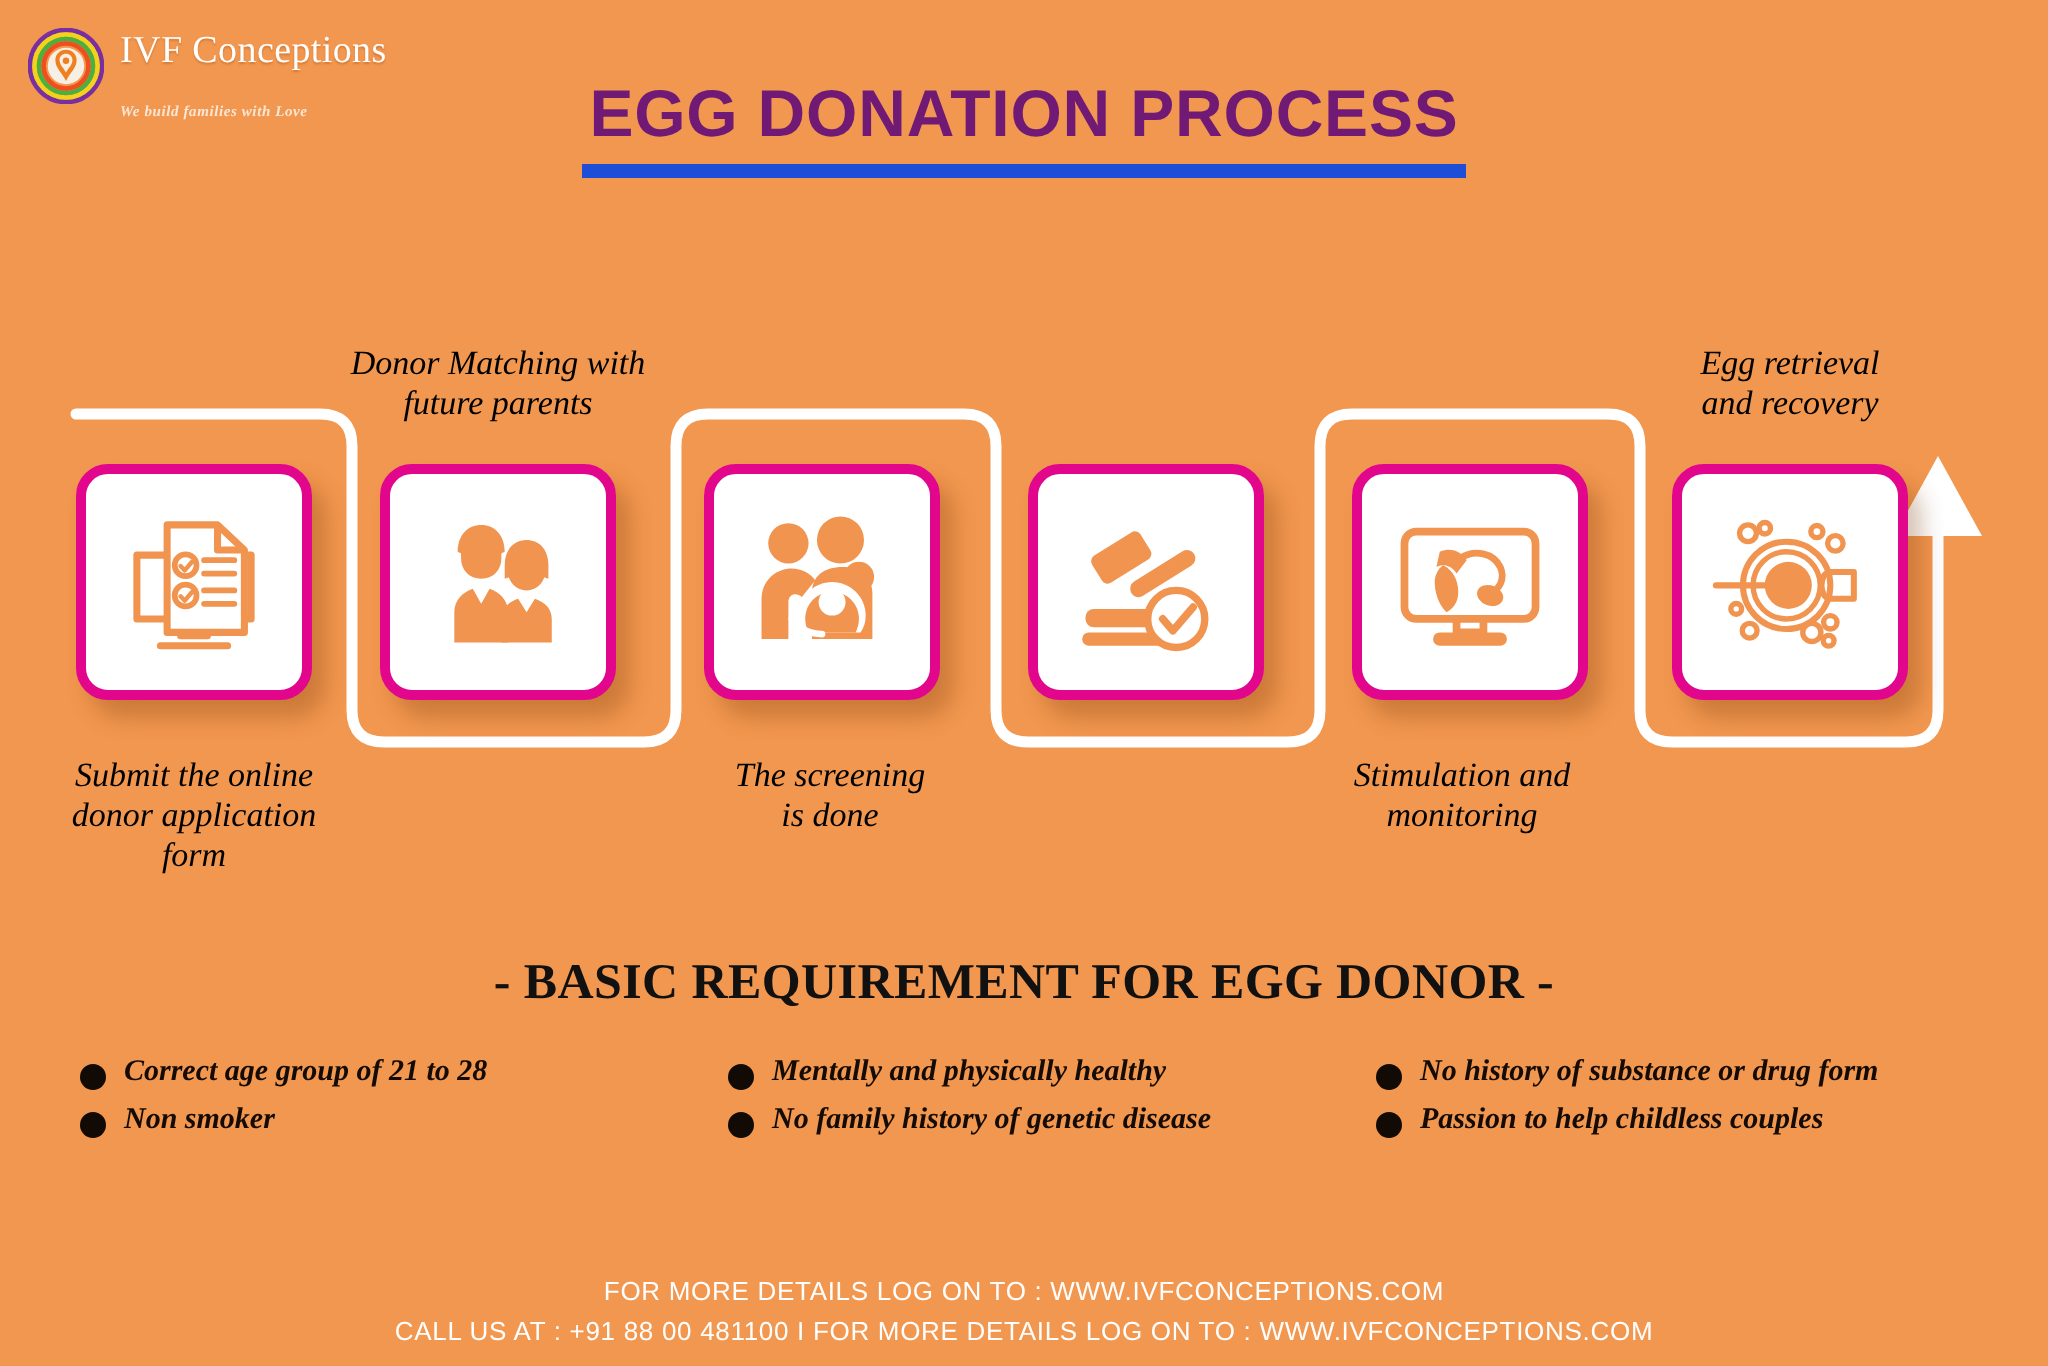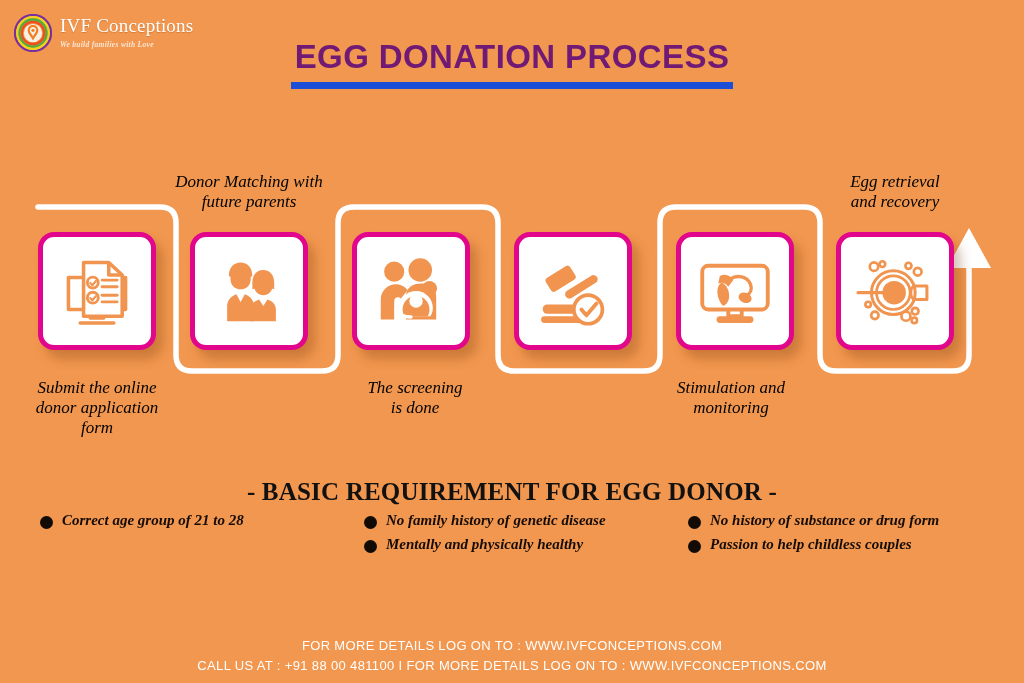--- a/index.html
+++ b/index.html
@@ -20,21 +20,21 @@
   #logo .wordmark { line-height: 1; padding-top: 2px; }
   #logo .brand {
     font-family: "Liberation Serif", serif;
     font-size: 19px; color: #ffffff; letter-spacing: .2px;
     text-shadow: 0 1px 1px rgba(150,70,10,.35);
   }
   #logo .tagline {
     font-family: "Liberation Serif", serif;
     font-style: italic; font-weight: bold;
     font-size: 7.5px; color: #fbe6d4; letter-spacing: .3px;
-    margin-top: 6px;
+    margin-top: 17px;
   }
 
   
   #title {
     position: absolute; left: 0; right: 0; top: 38px;
     text-align: center;
   }
   #title .txt {
     display: inline-block;
     font-size: 33px; font-weight: bold; color: #701a75;
@@ -66,21 +66,21 @@
     line-height: 1.18; text-align: center;
     width: 190px;
   }
 
   
   #req-title {
     position: absolute; left: 0; right: 0; top: 478px; text-align: center;
     font-size: 25px; font-weight: bold; color: #111111; letter-spacing: .2px; font-family: Liberation Serif, serif;
   }
   #req-cols {
-    position: absolute; left: 40px; top: 512px; width: 960px;
+    position: absolute; left: 40px; top: 528px; width: 960px;
     display: flex; gap: 12px;
   }
   #req-cols .col { width: 320px; }
   #req-cols .col:nth-child(2) { width: 320px; }
   .req-item {
     display: flex; align-items: flex-start; gap: 9px;
     margin-bottom: 7px;
   }
   .req-item .dot {
     width: 13px; height: 13px; border-radius: 50%;
@@ -275,29 +275,33 @@
 <div id="req-title">
   <span>- BASIC REQUIREMENT FOR EGG DONOR -</span>
 </div>
 
 <div id="req-cols">
   <div class="col">
     <div class="req-item">
       <span class="dot"></span>
       <span class="label">Correct age group of 21 to 28</span>
     </div>
+    <div class="req-item">
+      <span class="dot"></span>
+      <span class="label">Non smoker</span>
+    </div>
   </div>
   <div class="col">
     <div class="req-item">
       <span class="dot"></span>
+      <span class="label">Mentally and physically healthy</span>
+    </div>
+    <div class="req-item">
+      <span class="dot"></span>
       <span class="label">No family history of genetic disease</span>
-    </div>
-    <div class="req-item">
-      <span class="dot"></span>
-      <span class="label">Mentally and physically healthy</span>
     </div>
   </div>
   <div class="col">
     <div class="req-item">
       <span class="dot"></span>
       <span class="label">No history of substance or drug form</span>
     </div>
     <div class="req-item">
       <span class="dot"></span>
       <span class="label">Passion to help childless couples</span>

